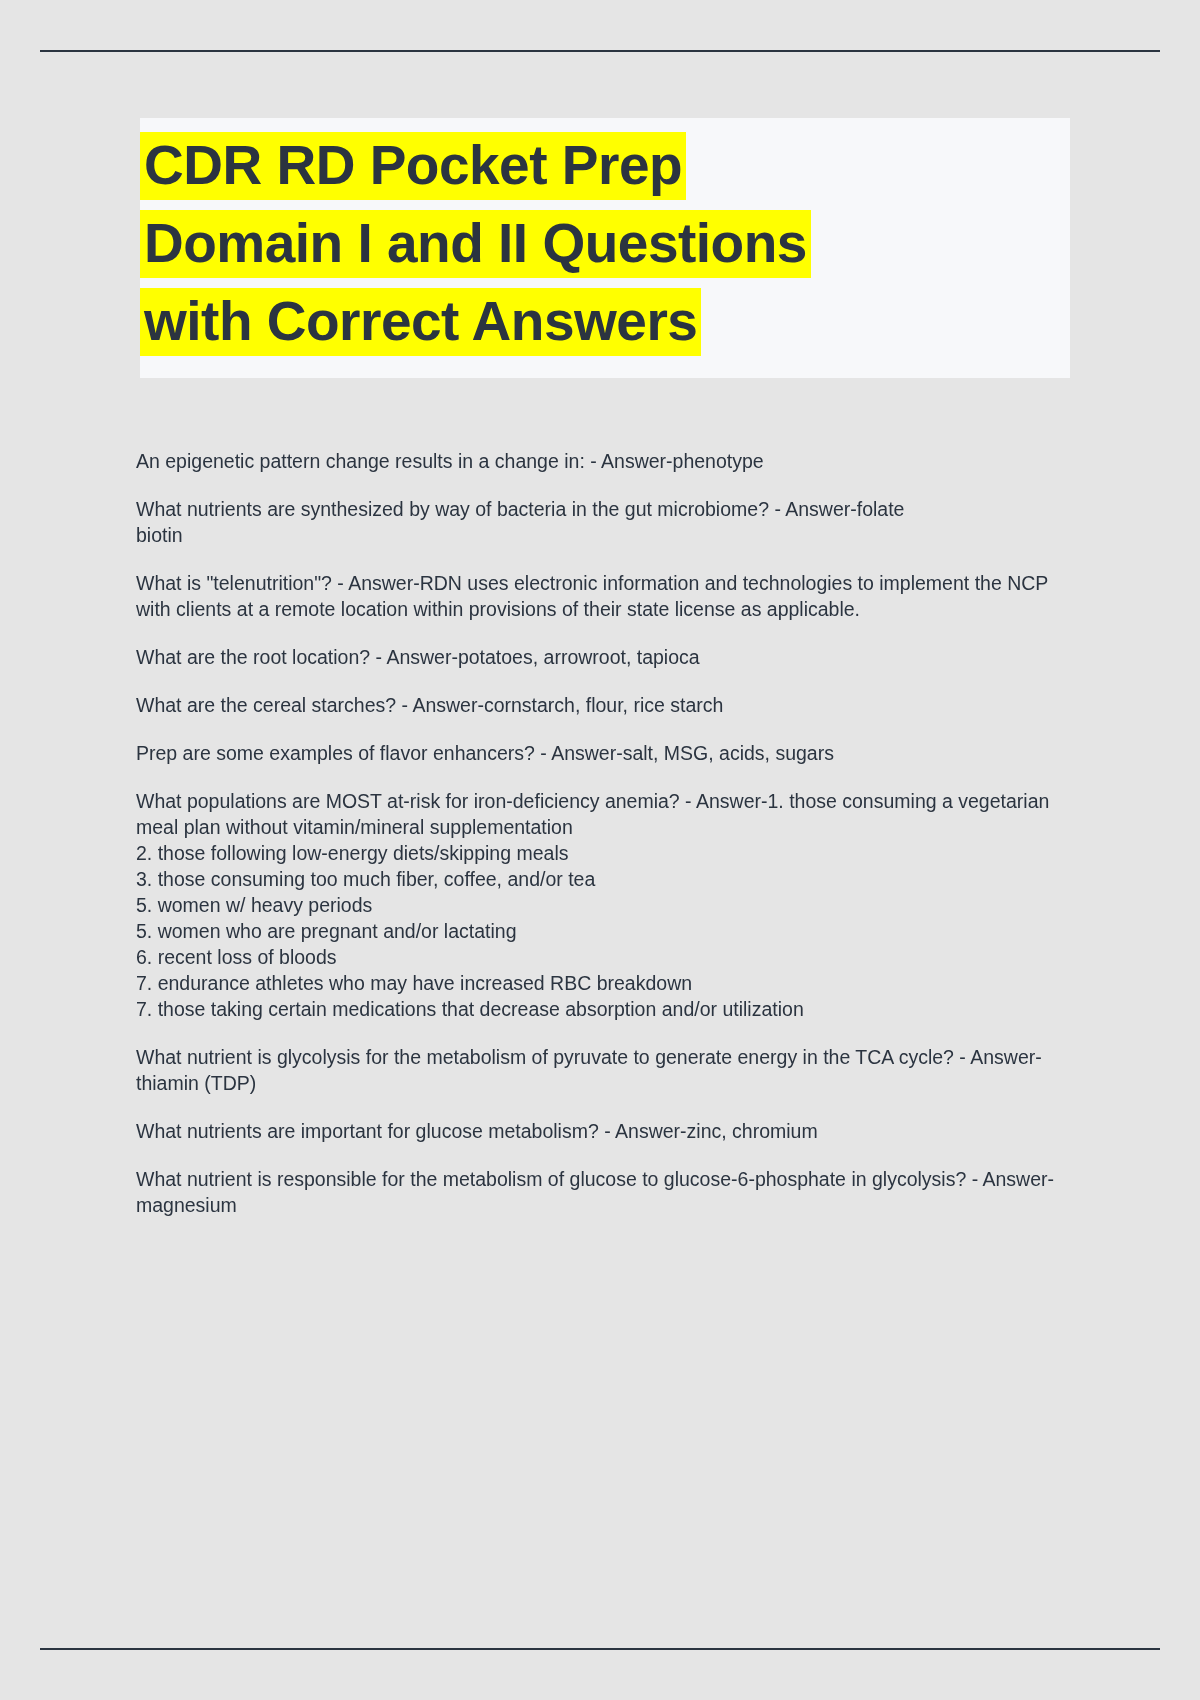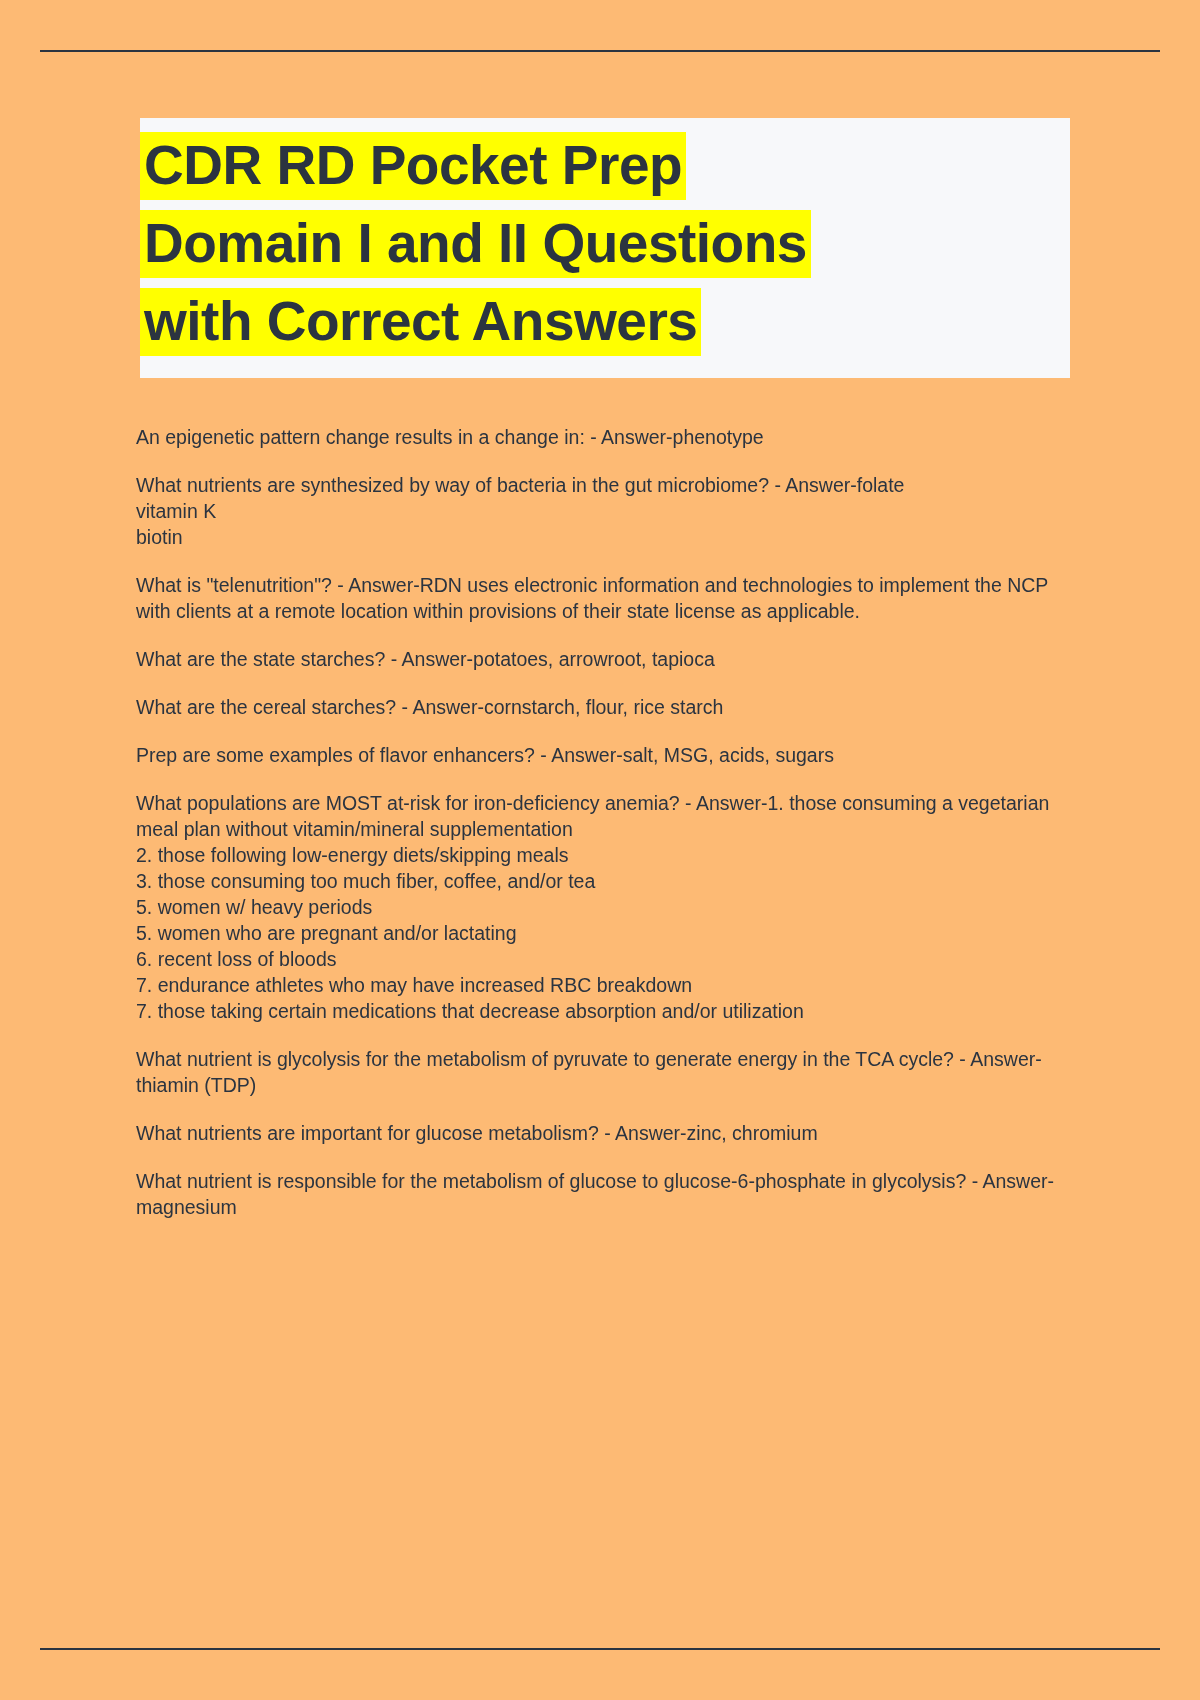--- a/index.html
+++ b/index.html
@@ -14,21 +14,21 @@
     color: #2b3440;
     position: relative;
     overflow: hidden;
   }
   .page {
     position: absolute;
     left: 0;
     top: 0;
     width: 1200px;
     height: 1700px;
-    background: #fdba74;
+    background: #e5e5e5;
   }
   .rule {
     position: absolute;
     left: 40px;
     right: 40px;
     height: 2px;
     background: #2b3440;
   }
   .rule.top { top: 50px; }
   .rule.bottom { top: 1648px; }
@@ -53,21 +53,21 @@
   .title-line span.hl {
     background: #ffff00;
     padding: 2px 4px 4px 4px;
     box-decoration-break: clone;
     -webkit-box-decoration-break: clone;
   }
 
   .body-block {
     position: absolute;
     left: 136px;
-    top: 424px;
+    top: 448px;
     width: 920px;
   }
   .para {
     font-size: 19.5px;
     line-height: 26px;
     color: #2b3440;
     margin: 0 0 22px 0;
   }
   .para:last-child { margin-bottom: 0; }
   .para .line { display: block; }
@@ -86,30 +86,29 @@
   </div>
 
   <div class="body-block">
 
     <p class="para">
       <span class="line">An epigenetic pattern change results in a change in: - Answer-phenotype</span>
     </p>
 
     <p class="para">
       <span class="line">What nutrients are synthesized by way of bacteria in the gut microbiome? - Answer-folate</span>
-      <span class="line">vitamin K</span>
       <span class="line">biotin</span>
     </p>
 
     <p class="para">
       <span class="line">What is "telenutrition"? - Answer-RDN uses electronic information and technologies to implement the NCP with clients at a remote location within provisions of their state license as applicable.</span>
     </p>
 
     <p class="para">
-      <span class="line">What are the state starches? - Answer-potatoes, arrowroot, tapioca</span>
+      <span class="line">What are the root location? - Answer-potatoes, arrowroot, tapioca</span>
     </p>
 
     <p class="para">
       <span class="line">What are the cereal starches? - Answer-cornstarch, flour, rice starch</span>
     </p>
 
     <p class="para">
       <span class="line">Prep are some examples of flavor enhancers? - Answer-salt, MSG, acids, sugars</span>
     </p>
 

